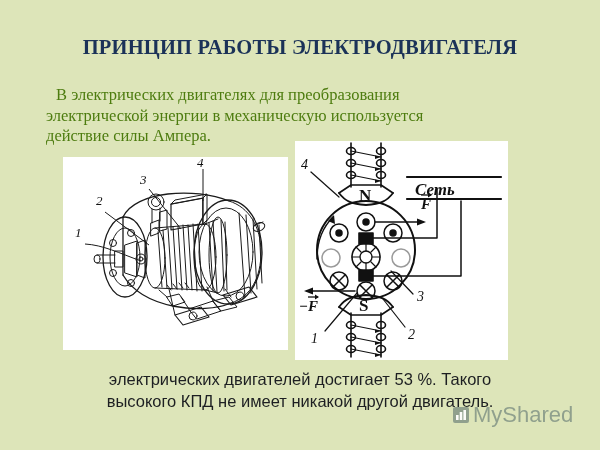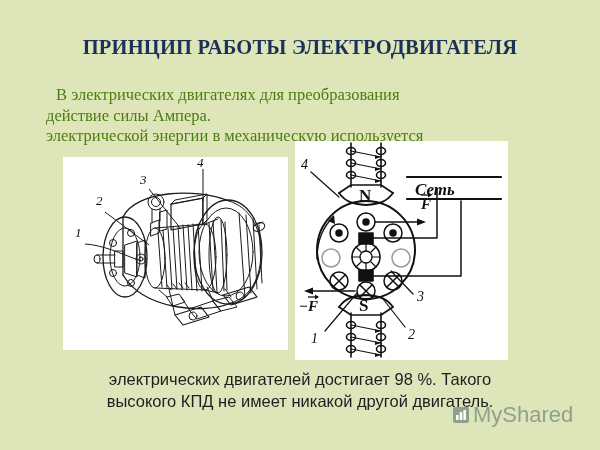--- a/index.html
+++ b/index.html
@@ -111,22 +111,22 @@
 </style>
 </head>
 <body>
 
 <div class="slide">
 
   <div class="title">ПРИНЦИП РАБОТЫ ЭЛЕКТРОДВИГАТЕЛЯ</div>
 
   <div class="intro">
     <span class="ln first">В электрических двигателях для преобразования</span>
+    <span class="ln">электрической энергии в механическую используется</span>
     <span class="ln">действие силы Ампера.</span>
-    <span class="ln">электрической энергии в механическую используется</span>
   </div>
 
   <div class="panel" id="motor-panel">
     <svg width="225" height="193" viewBox="0 0 225 193">
       <g fill="none" stroke="#1b1b1b" stroke-width="1" stroke-linecap="round" stroke-linejoin="round">
 
         <ellipse cx="165" cy="95" rx="34" ry="52" stroke-width="1.3"></ellipse>
         <ellipse cx="163" cy="95" rx="27" ry="44"></ellipse>
         <path d="M60 60 C 72 34, 132 30, 166 44" stroke-width="1.3"></path>
         <path d="M60 60 L60 118" stroke-width="1.3"></path>
@@ -314,21 +314,21 @@
       <g fill="#111" font-family="Liberation Serif, serif" font-style="italic" font-size="14">
         <text x="6" y="28">4</text>
         <text x="16" y="202">1</text>
         <text x="113" y="198">2</text>
         <text x="122" y="160">3</text>
       </g>
     </svg>
   </div>
 
   <div class="outro">
-    <span class="ln">электрических двигателей достигает 98 %. Такого</span>
+    <span class="ln">электрических двигателей достигает 53 %. Такого</span>
     <span class="ln">высокого КПД не имеет никакой другой двигатель.</span>
   </div>
 
   <div class="watermark">
     <svg class="wm-icon" viewBox="0 0 18 18">
       <rect x="1" y="1" width="16" height="16" rx="2" fill="#8a9b8a"></rect>
       <rect x="4" y="9" width="2.6" height="5" fill="#ffffff"></rect>
       <rect x="7.7" y="6" width="2.6" height="8" fill="#ffffff"></rect>
       <rect x="11.4" y="4" width="2.6" height="10" fill="#ffffff"></rect>
     </svg>

